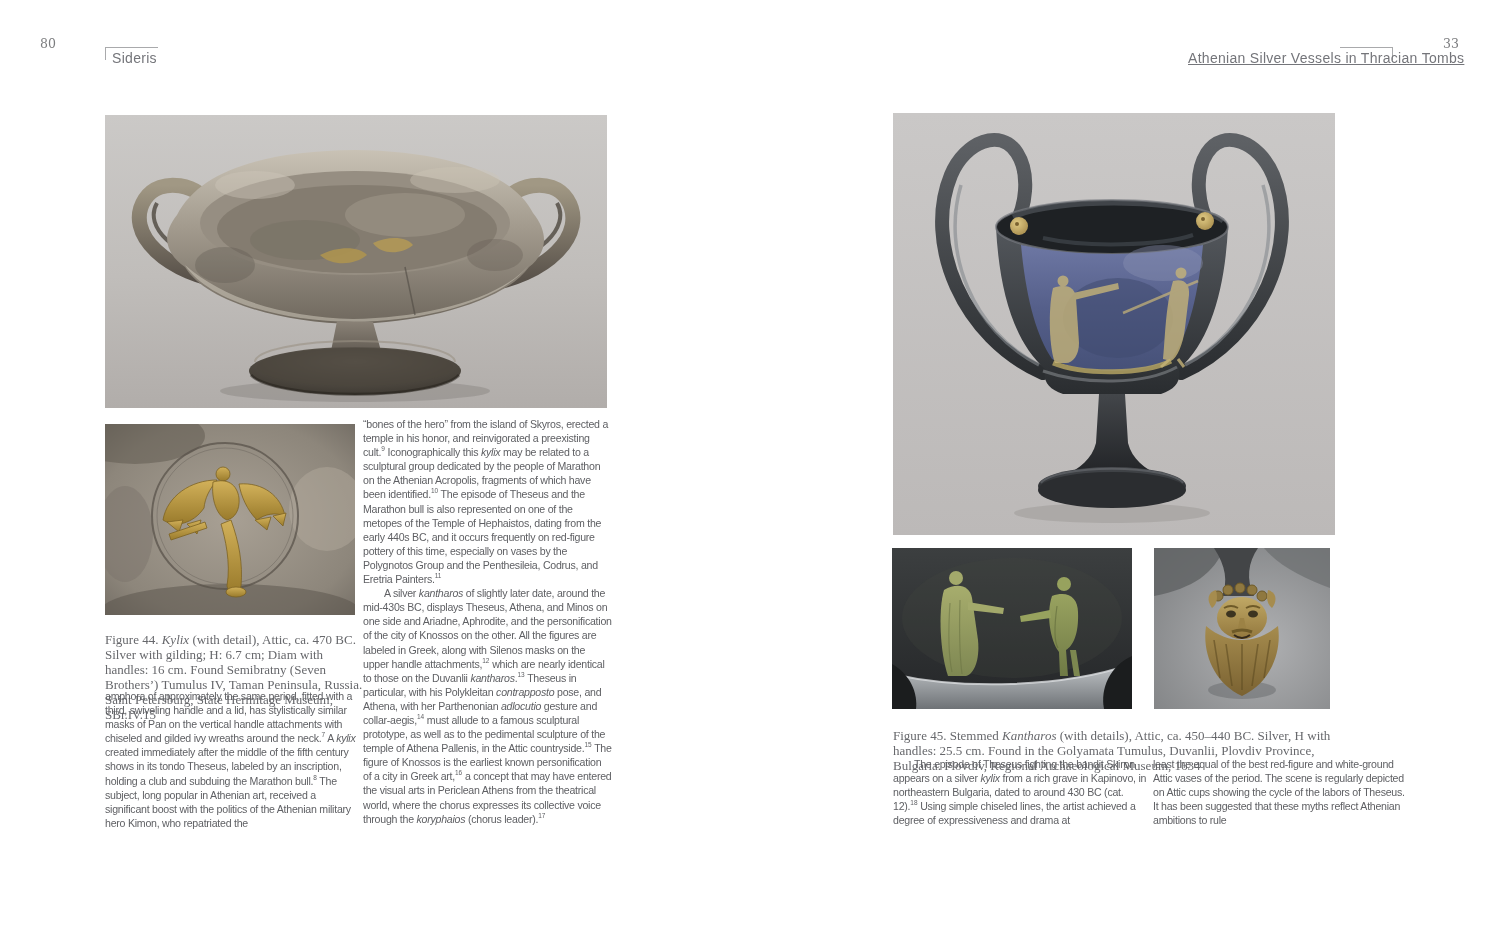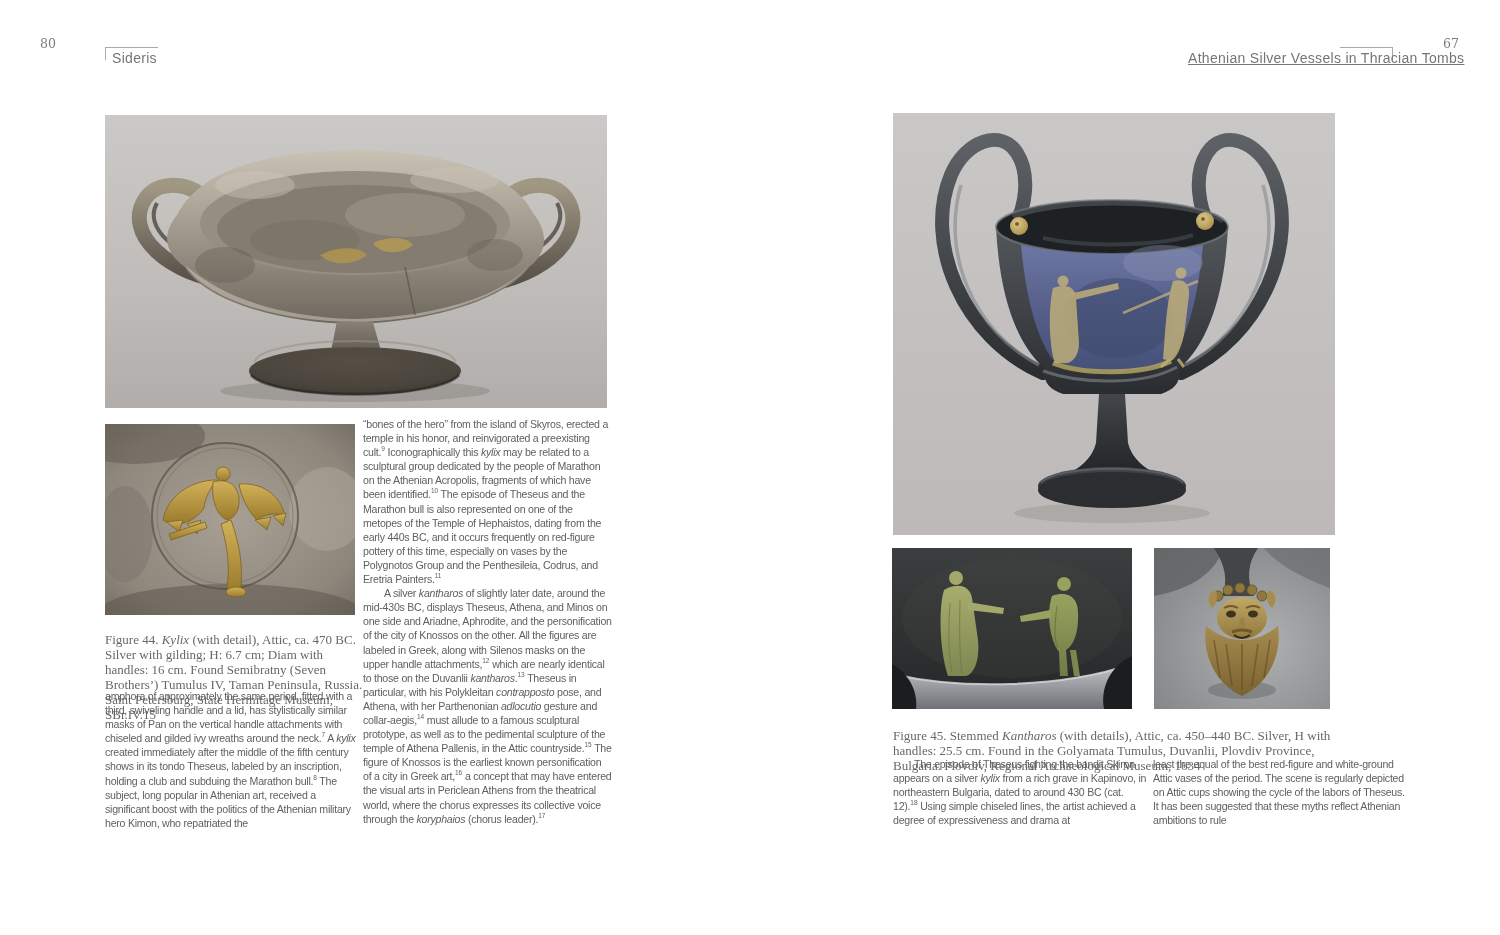--- a/index.html
+++ b/index.html
@@ -166,21 +166,21 @@
 
 <div class="body-col" id="col-1">
   <p>amphora of approximately the same period, fitted with a third, swiveling handle and a lid, has stylistically similar masks of Pan on the vertical handle attachments with chiseled and gilded ivy wreaths around the neck.<sup>7</sup> A <i>kylix</i> created immediately after the middle of the fifth century shows in its tondo Theseus, labeled by an inscription, holding a club and subduing the Marathon bull.<sup>8</sup> The subject, long popular in Athenian art, received a significant boost with the politics of the Athenian military hero Kimon, who repatriated the</p>
 </div>
 
 <div class="body-col" id="col-2">
   <p>“bones of the hero” from the island of Skyros, erected a temple in his honor, and reinvigorated a preexisting cult.<sup>9</sup> Iconographically this <i>kylix</i> may be related to a sculptural group dedicated by the people of Marathon on the Athenian Acropolis, fragments of which have been identified.<sup>10</sup> The episode of Theseus and the Marathon bull is also represented on one of the metopes of the Temple of Hephaistos, dating from the early 440s BC, and it occurs frequently on red-figure pottery of this time, especially on vases by the Polygnotos Group and the Penthesileia, Codrus, and Eretria Painters.<sup>11</sup></p>
   <p class="indent">A silver <i>kantharos</i> of slightly later date, around the mid-430s BC, displays Theseus, Athena, and Minos on one side and Ariadne, Aphrodite, and the personification of the city of Knossos on the other. All the figures are labeled in Greek, along with Silenos masks on the upper handle attachments,<sup>12</sup> which are nearly identical to those on the Duvanlii <i>kantharos</i>.<sup>13</sup> Theseus in particular, with his Polykleitan <i>contrapposto</i> pose, and Athena, with her Parthenonian <i>adlocutio</i> gesture and collar-aegis,<sup>14</sup> must allude to a famous sculptural prototype, as well as to the pedimental sculpture of the temple of Athena Pallenis, in the Attic countryside.<sup>15</sup> The figure of Knossos is the earliest known personification of a city in Greek art,<sup>16</sup> a concept that may have entered the visual arts in Periclean Athens from the theatrical world, where the chorus expresses its collective voice through the <i>koryphaios</i> (chorus leader).<sup>17</sup></p>
 </div>
 
-<div class="pn" id="pn-right">67</div>
+<div class="pn" id="pn-right">33</div>
 <div id="rh-right-bracket"></div>
 <div class="rh-text" id="rh-right-text">Athenian Silver Vessels in Thracian Tombs</div>
 
 <figure id="fig-kantharos">
 <svg width="442" height="422" viewBox="0 0 442 422">
   <defs>
     <linearGradient id="qbg" x1="0" y1="0" x2="0" y2="1">
       <stop offset="0" stop-color="#cac8c7"></stop>
           <stop offset="1" stop-color="#bcb9b8"></stop>
     </linearGradient>

